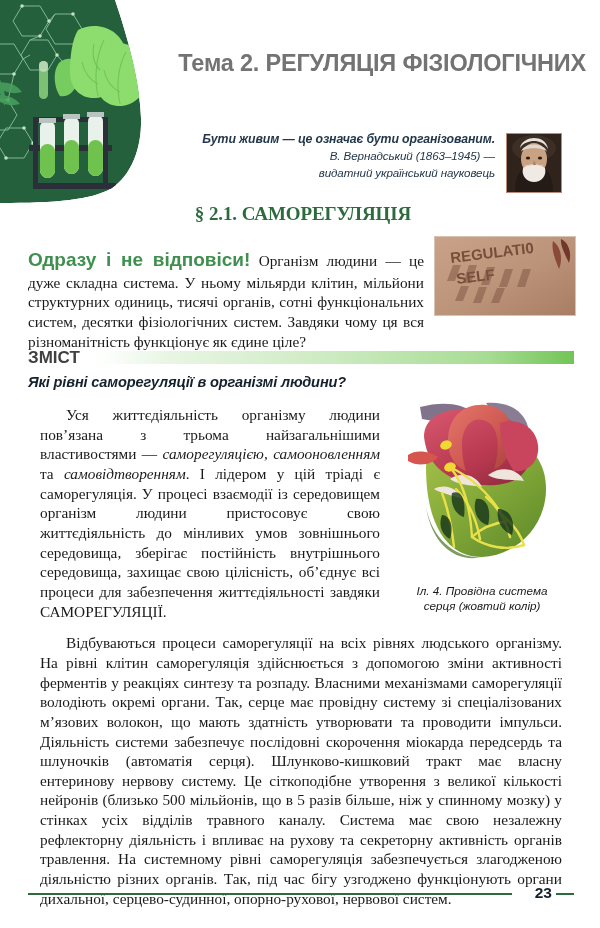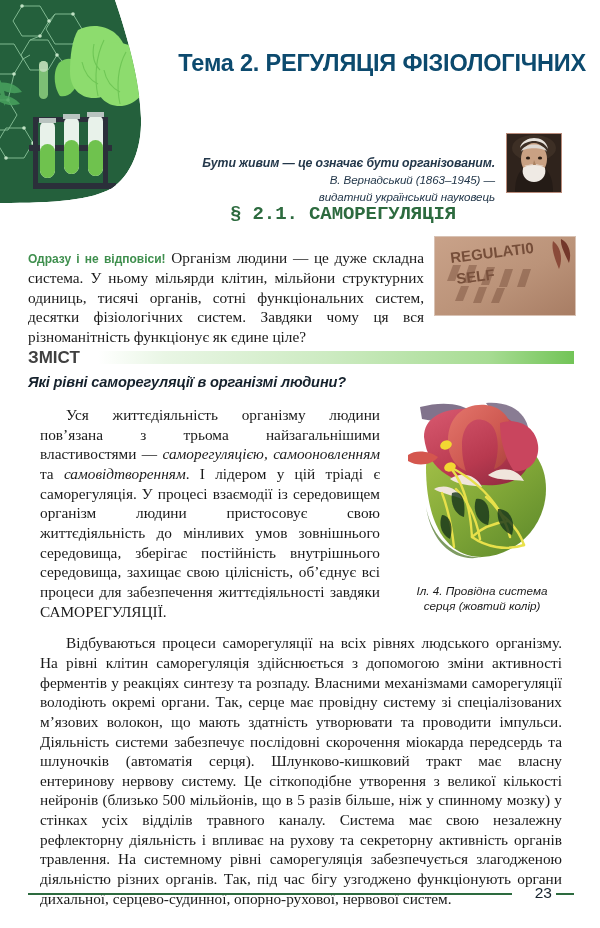--- a/index.html
+++ b/index.html
@@ -27,40 +27,39 @@
   
   #page-title {
     position: absolute;
     left: 150px; top: 48px;
     width: 436px;
     text-align: right;
     font-family: "Liberation Sans", "DejaVu Sans", sans-serif;
     font-weight: bold;
     font-size: 23.5px;
     line-height: 1.32;
-    color: #0c4a6e;
+    color: #737373;
     letter-spacing: -0.2px;
   }
 
   
   #epigraph-block {
     position: absolute;
     left: 150px; top: 131px;
     width: 345px;
     text-align: right;
     font-family: "Liberation Sans", "DejaVu Sans", sans-serif;
     color: #23374a;
   }
   #epigraph-quote {
     font-style: italic;
     font-weight: bold;
     font-size: 12.3px;
     line-height: 1.4;
     letter-spacing: -0.1px;
-    margin-top: 24px;
   }
   #epigraph-attrib {
     margin-top: 0;
     font-style: italic;
     font-size: 11.6px;
     line-height: 1.42;
     letter-spacing: -0.1px;
   }
   #vernadsky-portrait {
     position: absolute;
@@ -69,22 +68,22 @@
     border: 1px solid #b98b7a;
     overflow: hidden;
     background: #3a2a22;
   }
 
   
   #section-heading {
     position: absolute;
     left: 150px; top: 203px;
     width: 306px;
-    text-align: right;
-    font-family: Liberation Mono, monospace;
+    text-align: center;
+    font-family: Liberation Serif, serif;
     font-weight: bold;
     font-size: 19px;
     color: #2d6b3f;
     letter-spacing: -0.1px;
   }
 
   
   #regulation-photo {
     position: absolute;
     left: 434px; top: 236px;
@@ -98,21 +97,21 @@
     width: 396px;
     font-size: 15.3px;
     line-height: 1.285;
     text-align: justify;
     text-justify: inter-word;
     hyphens: manual;
   }
   .lead-in {
     font-family: "Liberation Sans", "DejaVu Sans", sans-serif;
     font-weight: bold;
-    font-size: 12px;
+    font-size: 19px;
     color: #3f8f4e;
   }
 
   
   #zmist-band {
     position: absolute;
     left: 28px; top: 348px;
     width: 546px;
     height: 22px;
   }
@@ -199,21 +198,21 @@
   #footer-rule-right {
     position: absolute;
     right: 0; top: 9px;
     width: 18px; height: 1.6px;
     background: #2d6b3f;
   }
   #page-number {
     position: absolute;
     right: 22px; top: 0;
     font-family: "Liberation Sans", "DejaVu Sans", sans-serif;
-    font-weight: normal;
+    font-weight: bold;
     font-size: 15.5px;
     color: #15212c;
   }
   em { font-style: italic; }
 </style>
 </head>
 <body>
 
 <svg id="corner-decoration" viewBox="0 0 170 210">
   <defs>

